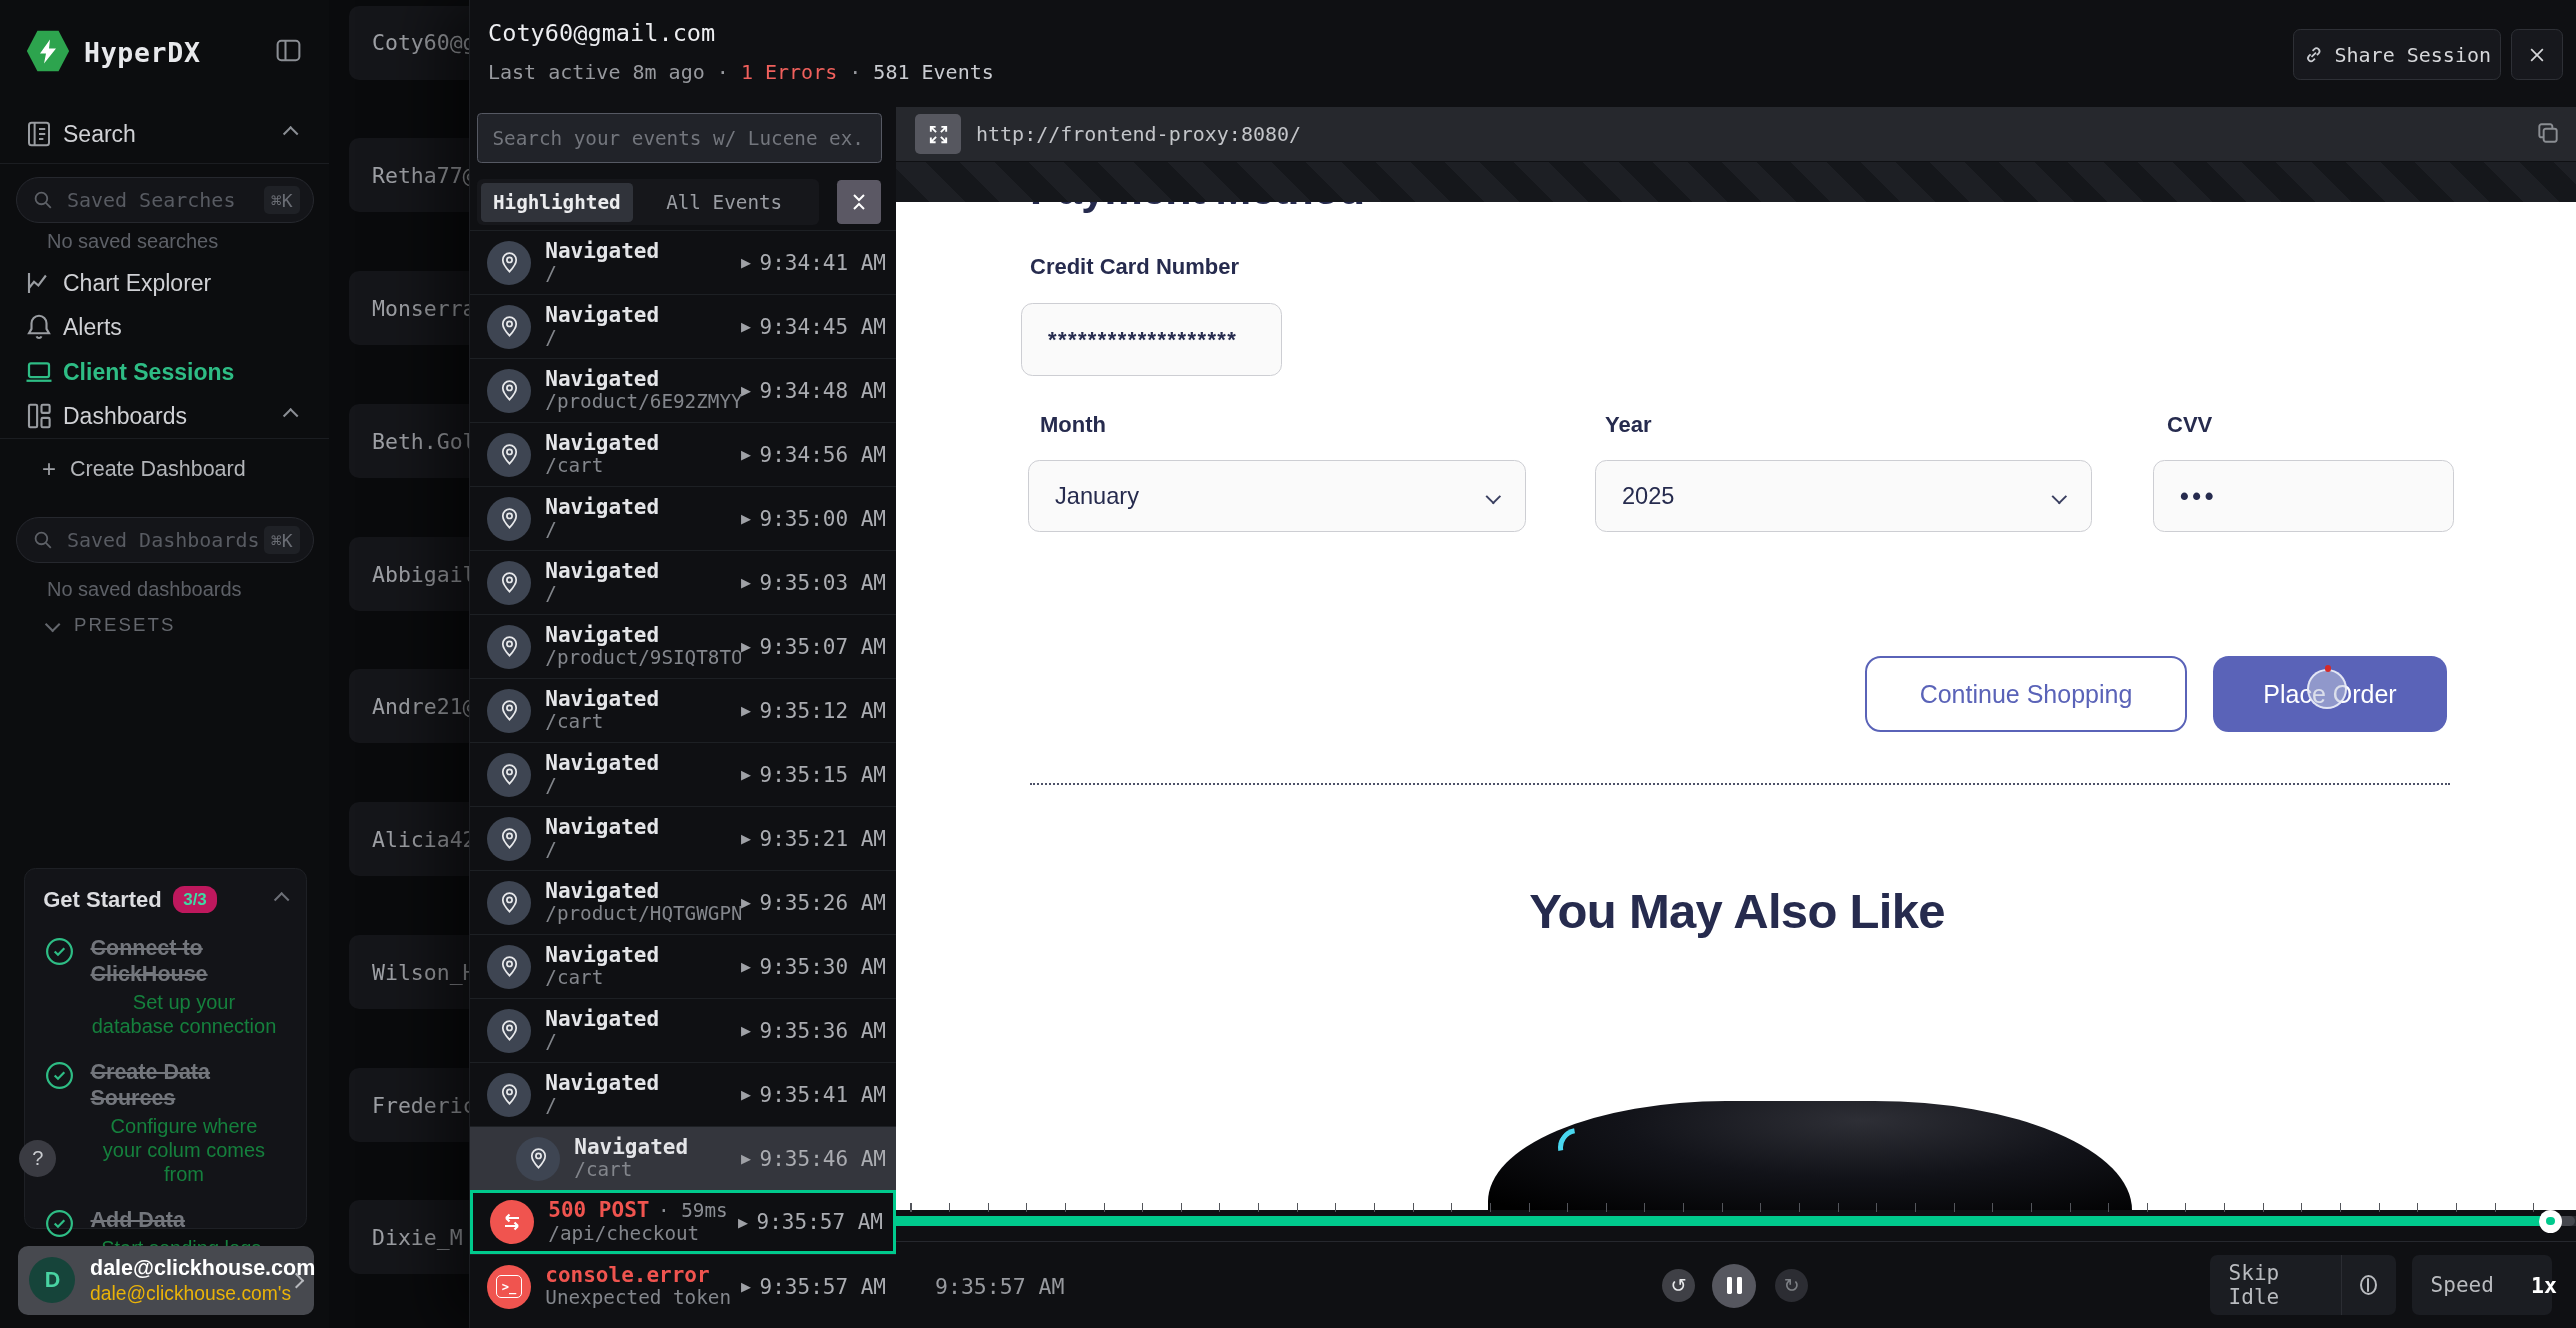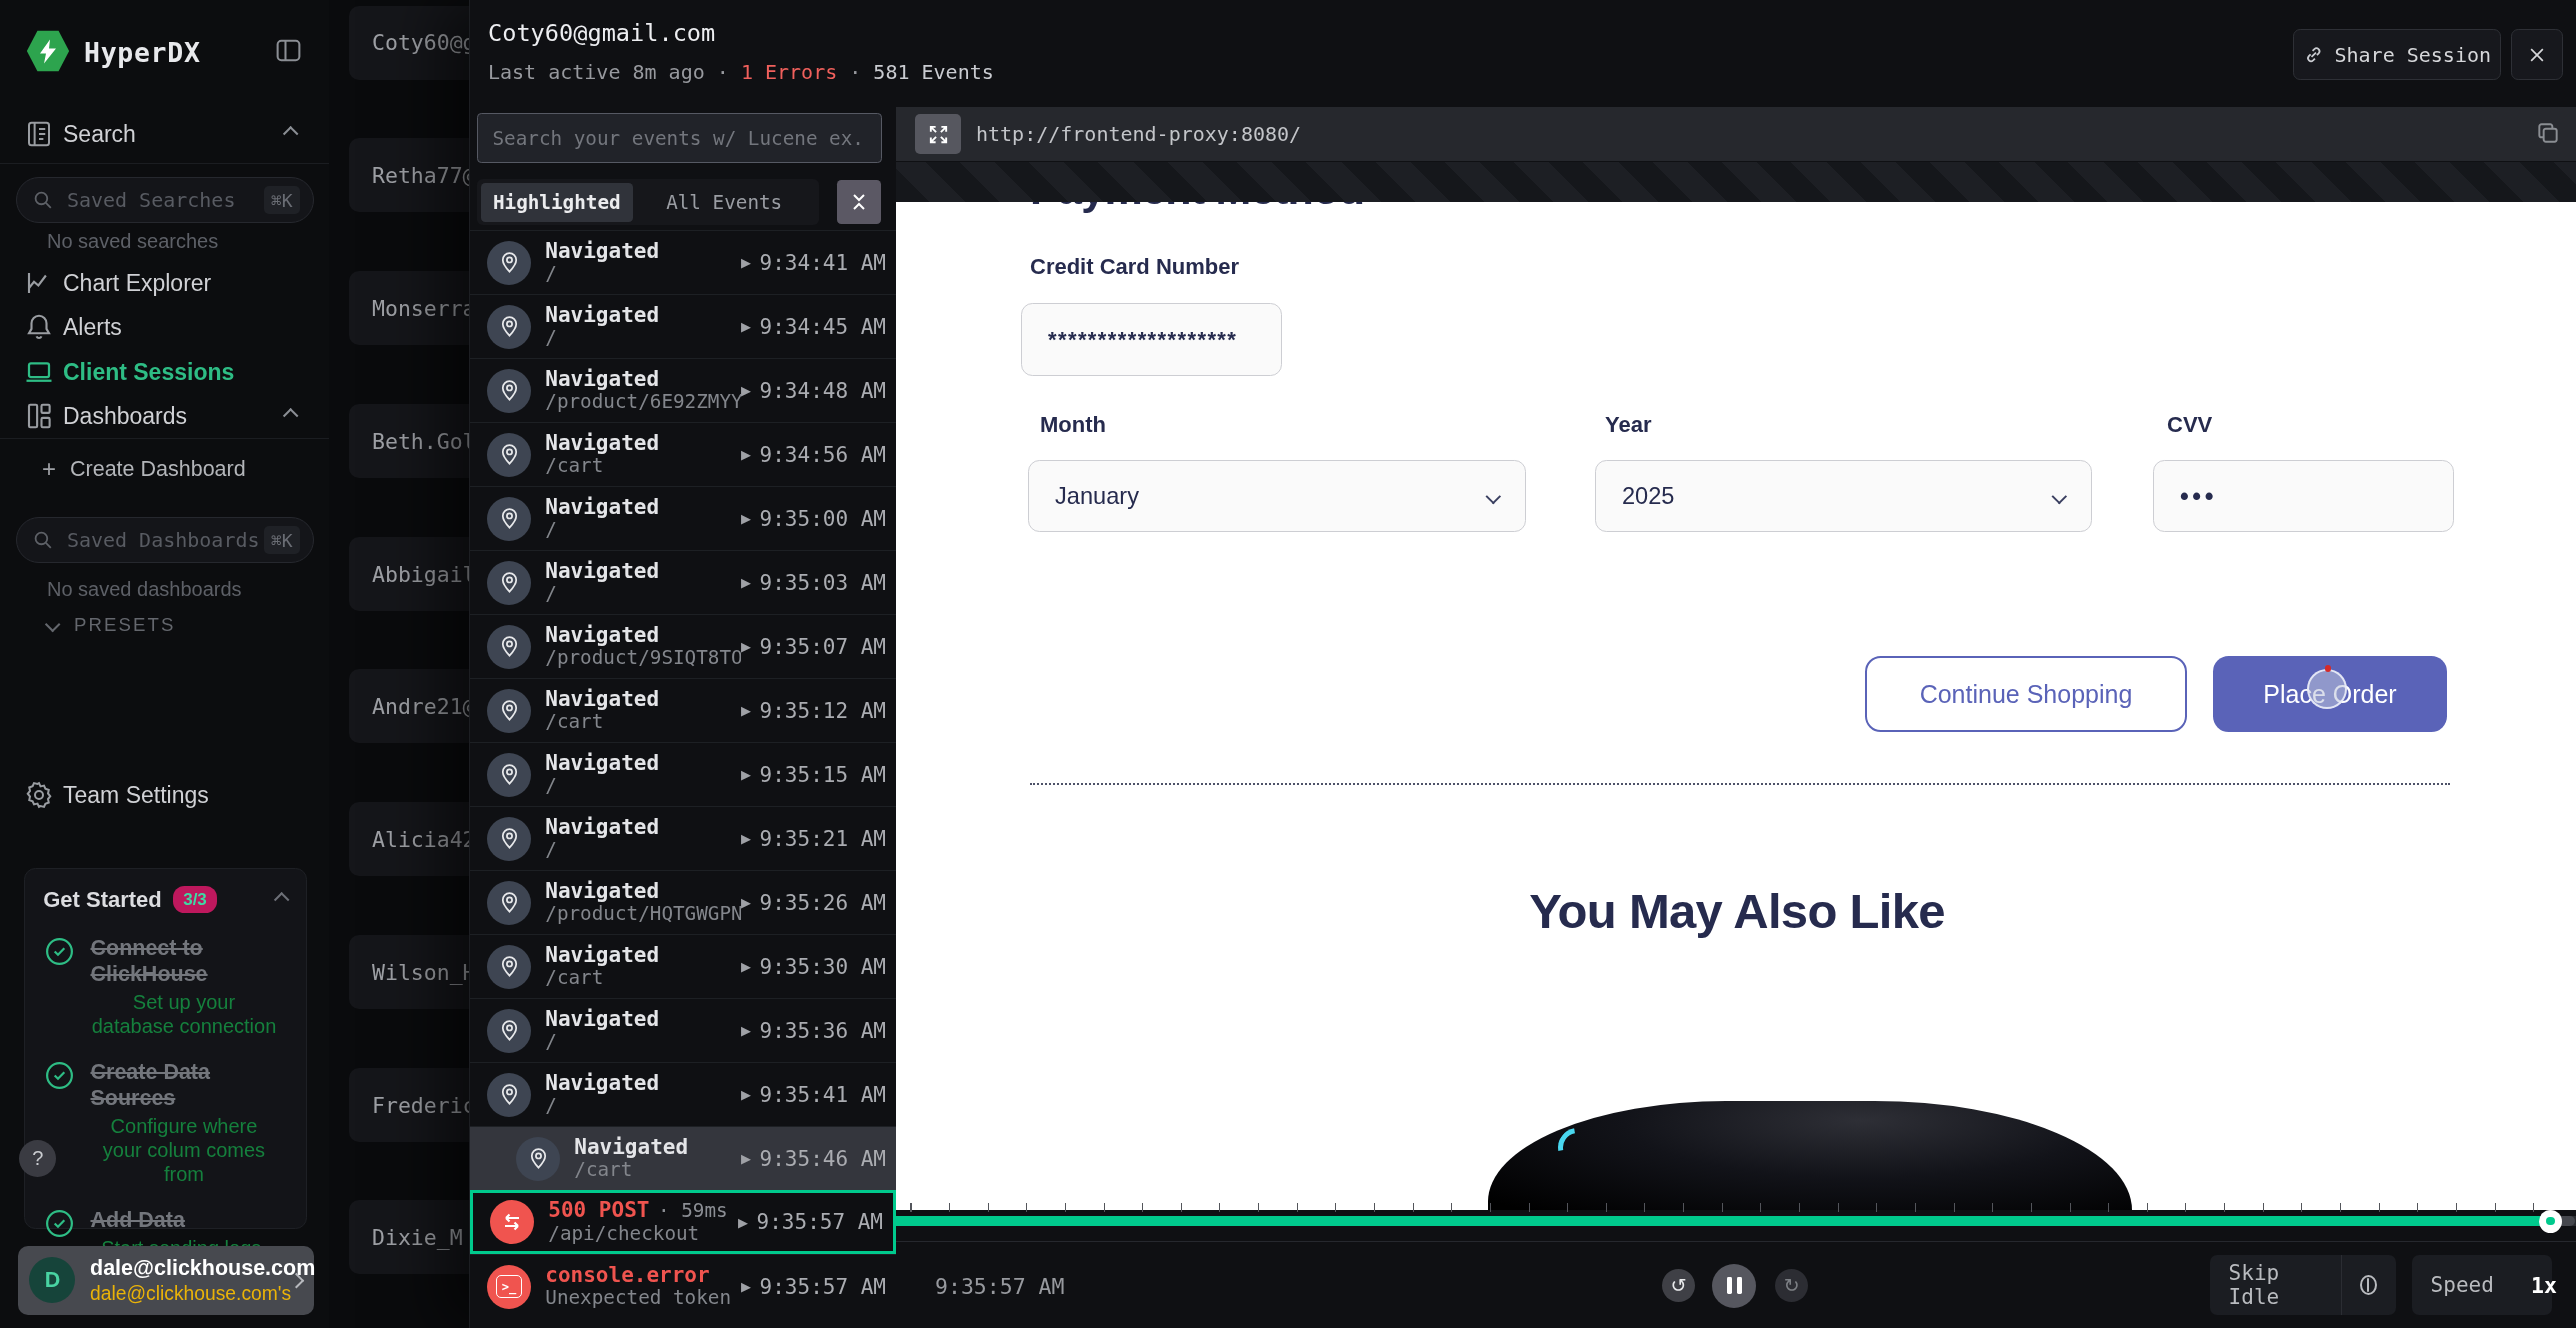--- a/index.html
+++ b/index.html
@@ -260,29 +260,20 @@
       <span class="chev down" style="border-color:#64676d;"></span>
       <span style="font-size:18.6px;letter-spacing:2.1px;color:#64676d;">PRESETS</span>
     </div>
     <div class="abs" style="left:47px;top:648px;display:flex;flex-direction:column;gap:12px;">
 
     <div class="preset-item"></div>
         <div class="preset-item"></div>
         <div class="preset-item"></div>
       </div>
 
-    <div class="navrow" style="top:774px;">
-      <span class="nico">
-        <svg width="30" height="30" viewBox="0 0 24 24" fill="none" stroke="#9a9da2" stroke-width="1.6">
-            <circle cx="12" cy="12" r="3.2"></circle>
-            <path d="M12 2.5l1.2 2.6 2.8-.6 1.1 2.5 2.7 1-.6 2.8 1.8 2.2-1.8 2.2.6 2.8-2.7 1-1.1 2.5-2.8-.6L12 21.5l-1.2-2.6-2.8.6-1.1-2.5-2.7-1 .6-2.8L3 11l1.8-2.2-.6-2.8 2.7-1 1.1-2.5 2.8.6z"></path>
-          </svg>
-      </span>
-      <span class="nlabel">Team Settings</span>
-    </div>
 
     <div id="gs-card">
       <div class="gs-head">
         <span class="gs-title">Get Started</span>
         <span class="gs-badge">3/3</span>
         <span class="chev up" style="margin-left:auto;border-color:#6d7077;"></span>
       </div>
       <div>
 
       <div class="gs-item">

